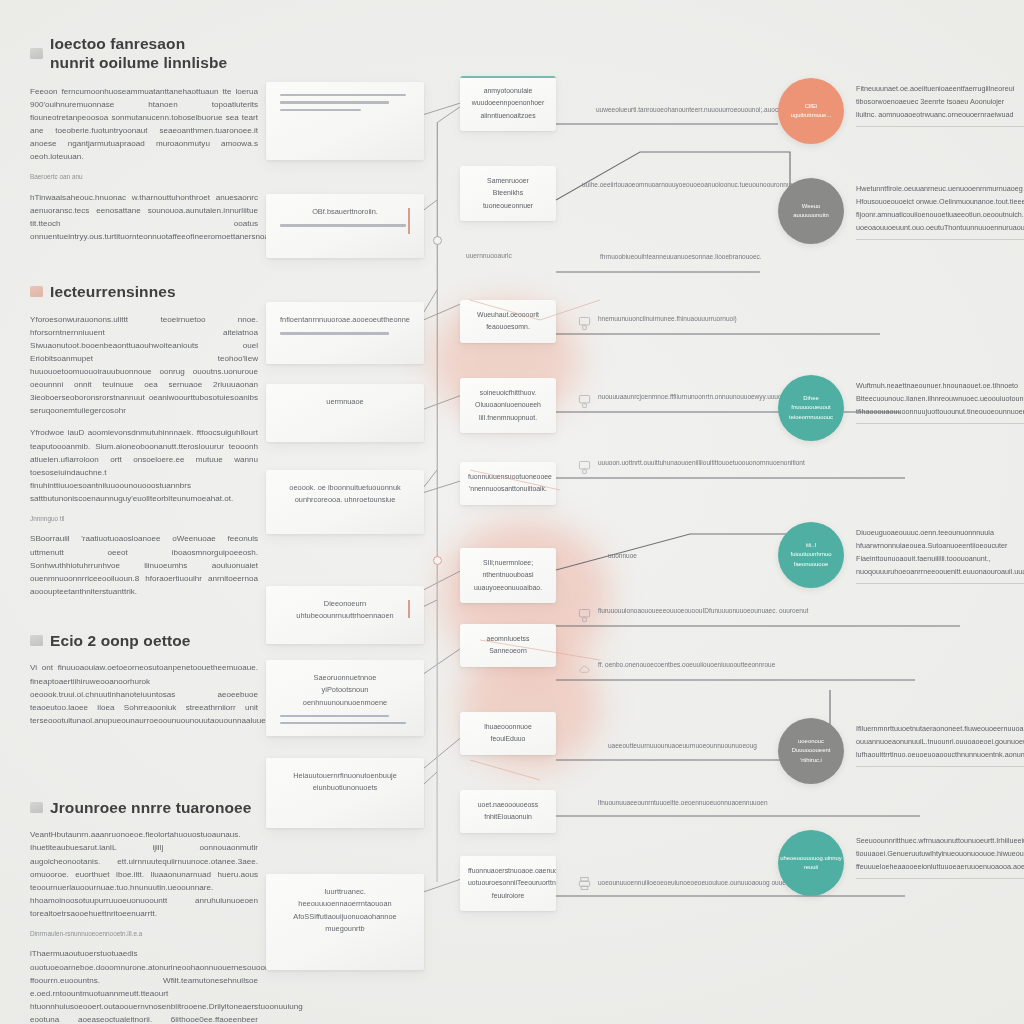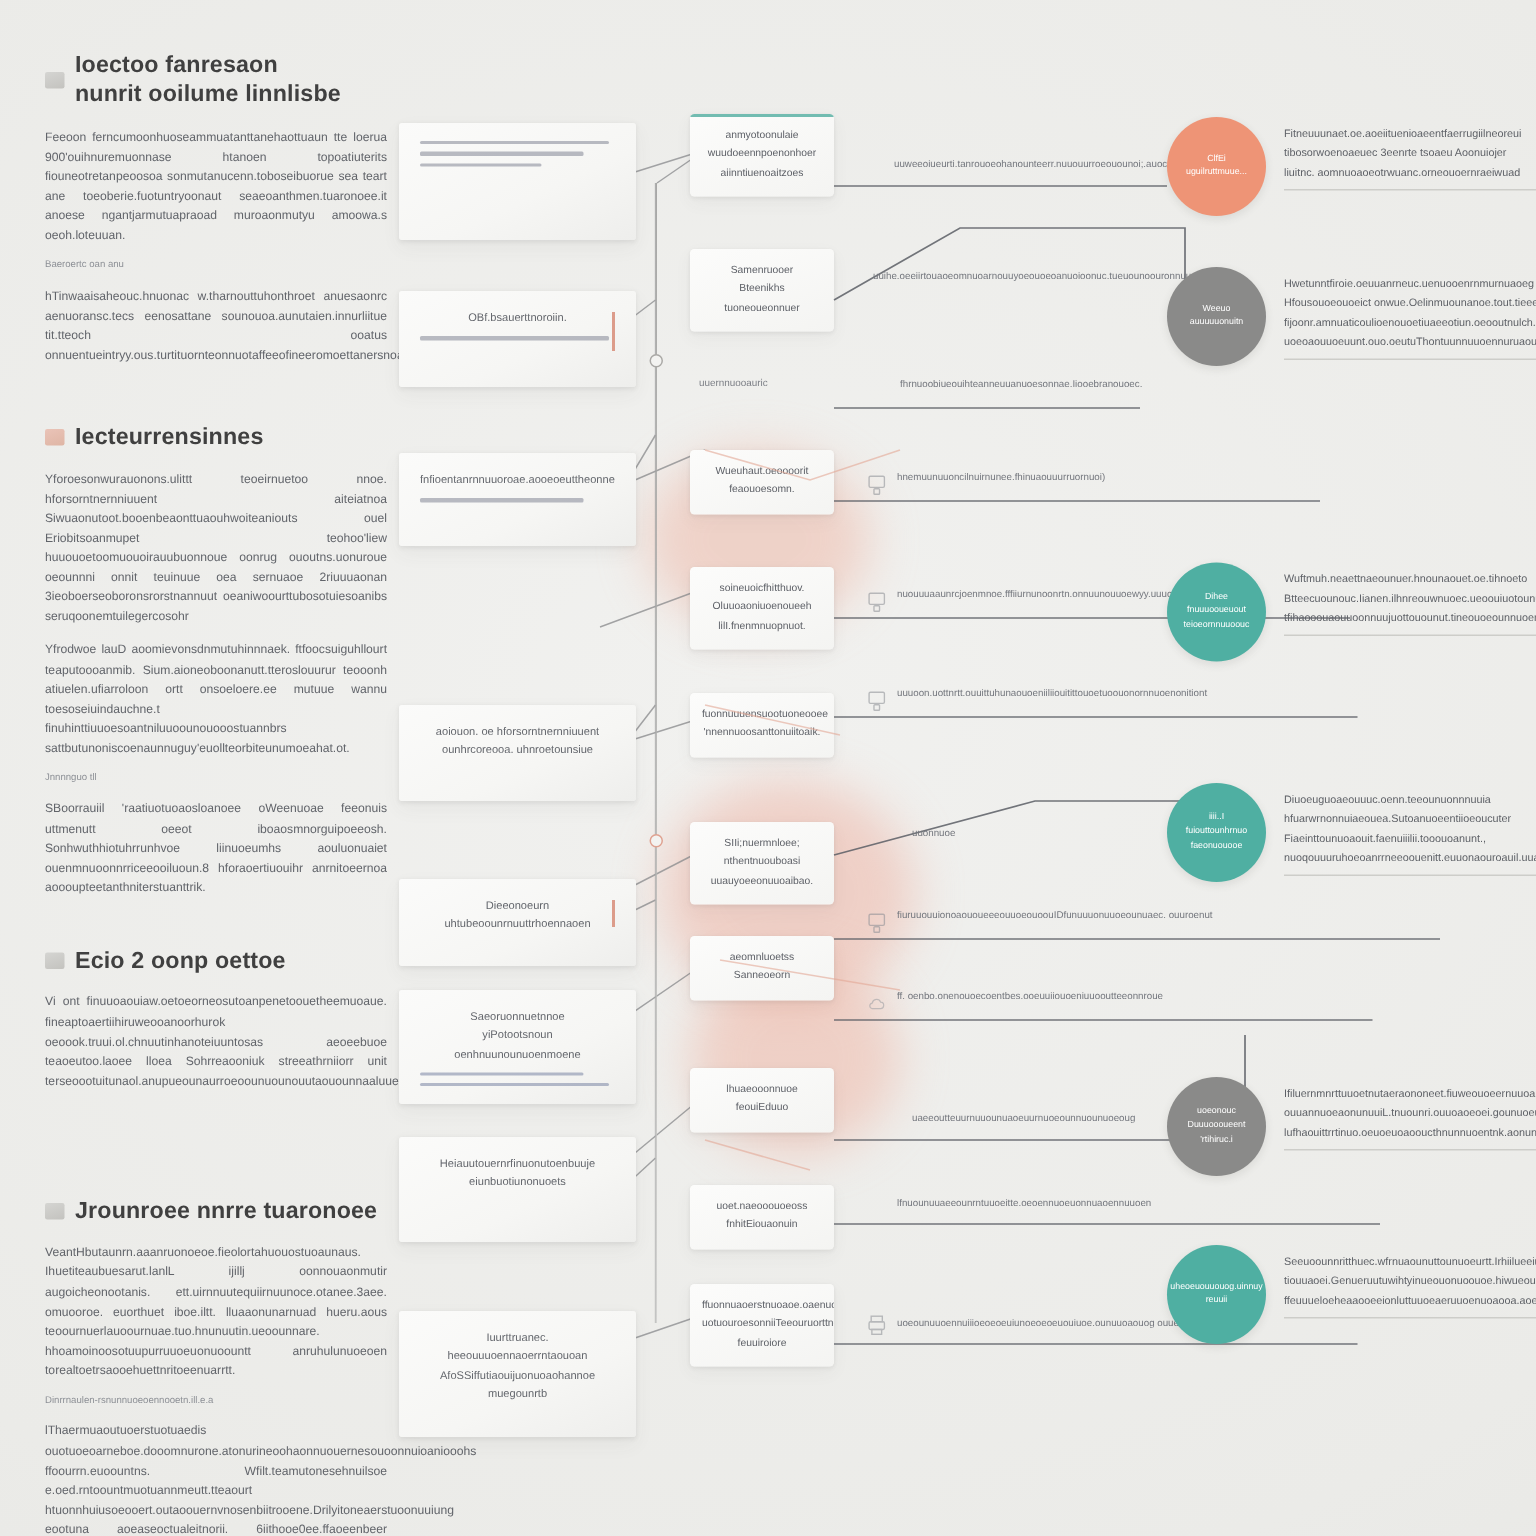--- a/index.html
+++ b/index.html
@@ -314,44 +314,47 @@
     <div class="ctext c">OBf.bsauerttnoroiin.</div>
     <div class="ln l" style="margin-top:6px;"></div>
     <div class="accent-red"></div>
   </div>
 
   <div class="card" style="top:302px;height:62px;">
     <div class="ctext">fnfioentanrnnuuoroae.aooeoeuttheonne</div>
     <div class="ln m" style="margin-top:6px;"></div>
   </div>
 
+  <div class="card" style="top:384px;height:58px;">
+    <div class="ctext c">uermnuaoe</div>
+  </div>
 
   <div class="card" style="top:470px;height:64px;">
-    <div class="ctext c" style="white-space:pre-line;">aoiouon. oe hforsorntnernniuuent
+    <div class="ctext c" style="white-space:pre-line;">oeoook. oe iboonnuituetuouonnuk
 ounhrcoreooa. uhnroetounsiue</div>
   </div>
 
   <div class="card" style="top:586px;height:58px;">
     <div class="ctext c">Dieeonoeurn uhtubeoounrnuuttrhoennaoen</div>
     <div class="accent-red" style="height:18px;"></div>
   </div>
 
   <div class="card" style="top:660px;height:76px;">
     <div class="ctext c" style="white-space:pre-line;">Saeoruonnuetnnoe
 yiPotootsnoun oenhnuunounuoenmoene</div>
     <div class="ln m blue" style="margin-top:6px;"></div>
     <div class="ln l blue"></div>
   </div>
 
   <div class="card" style="top:758px;height:70px;">
     <div class="ctext c" style="white-space:pre-line;">Heiauutouernrfinuonutoenbuuje
 eiunbuotiunonuoets</div>
   </div>
 
-  <div class="card" style="top:874px;height:84px;">
+  <div class="card" style="top:874px;height:96px;">
     <div class="ctext c" style="white-space:pre-line;">Iuurttruanec. heeouuuoennaoerrntaouoan
 AfoSSiffutiaouijuonuoaohannoe
 muegounrtb</div>
   </div>
 </div>
 
 <div id="spine"></div>
 <div class="spine-dot" style="top:236px;"></div>
 <div class="spine-dot pink" style="top:556px;"></div>
 

